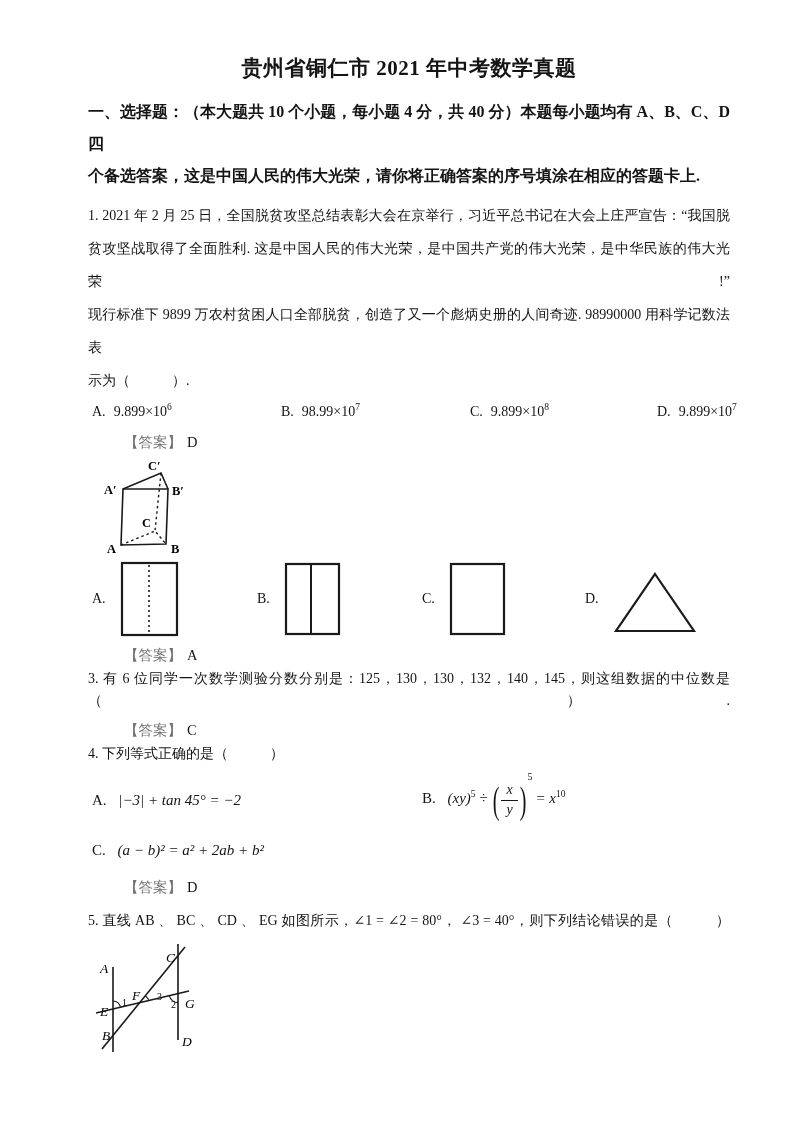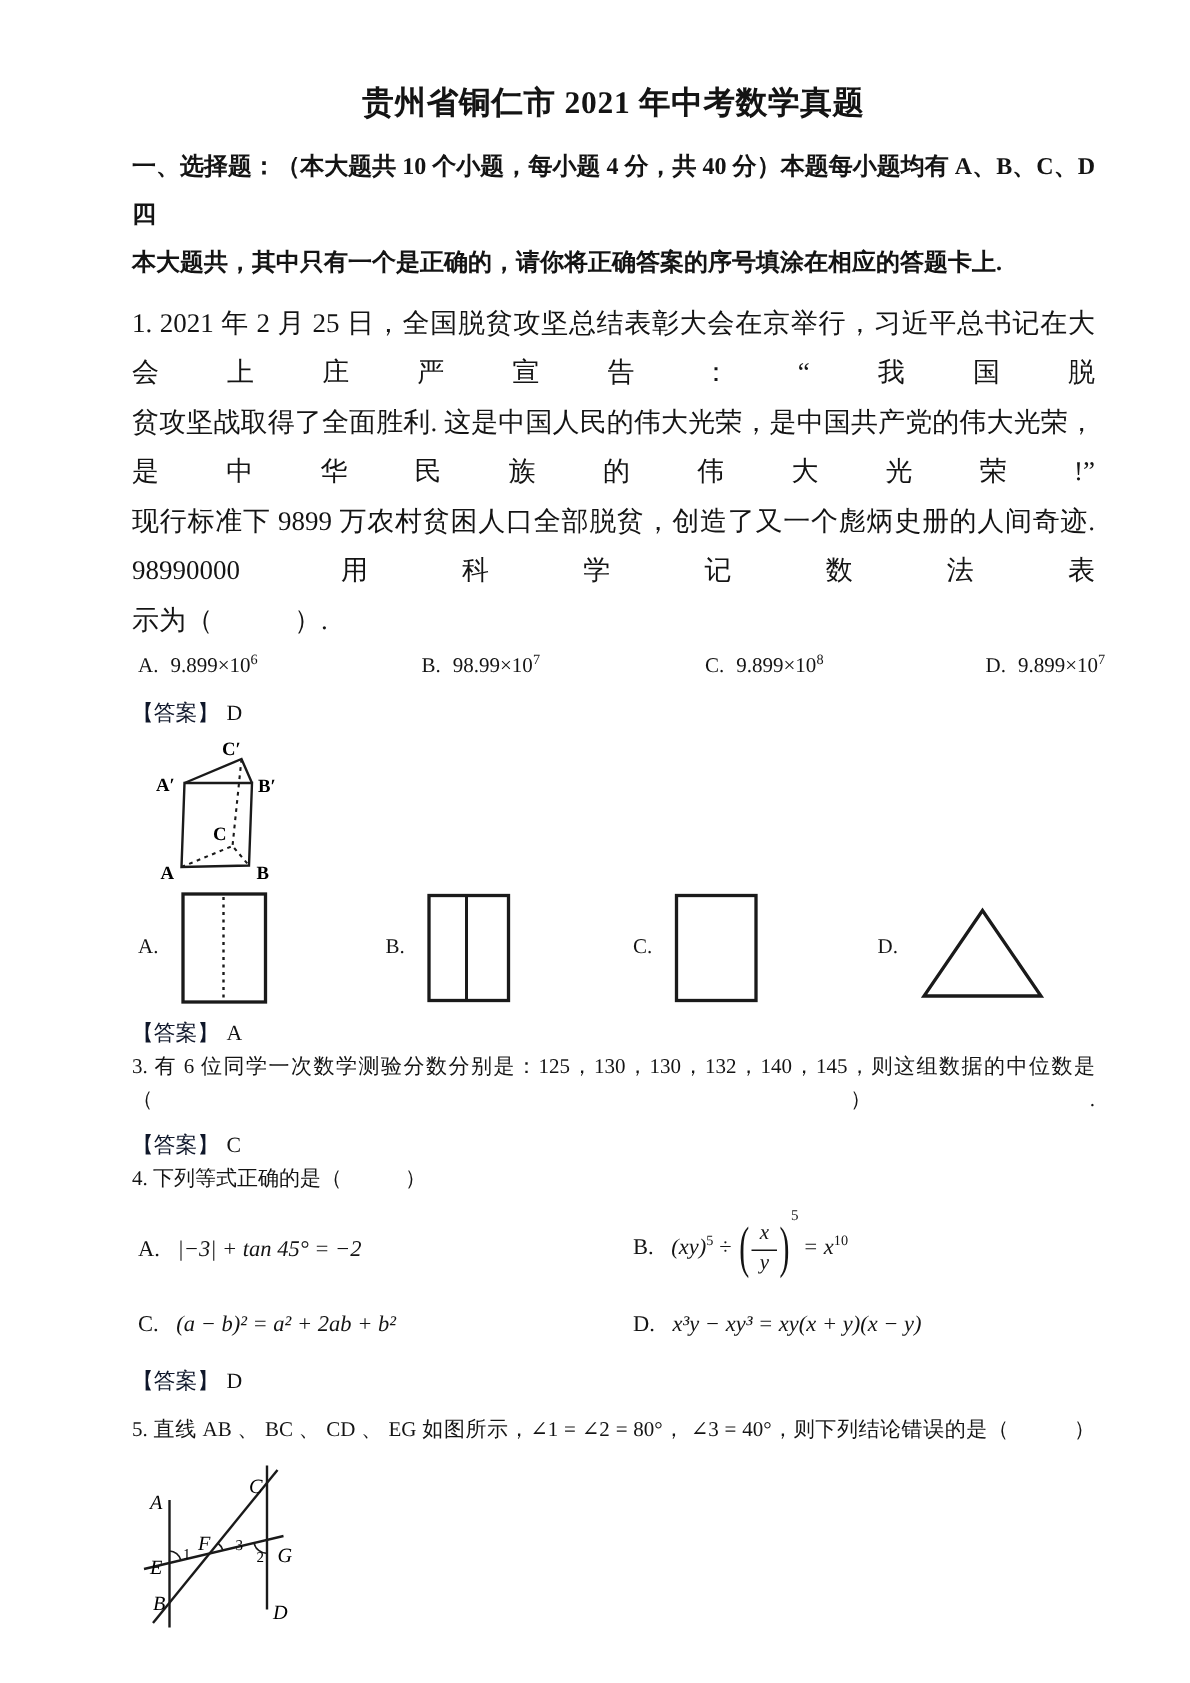--- a/index.html
+++ b/index.html
@@ -4,30 +4,30 @@
 <style>
   * { box-sizing: border-box; }
   body {
     margin: 0; width: 793px; height: 1122px; background: #ffffff; color: #141414;
     font-family: "Liberation Serif", "DejaVu Serif", serif; overflow: hidden;
   }
   .page { padding: 54px 63px 0 88px; }
   .title { font-size: 21px; font-weight: bold; text-align: center; margin: 0 0 14px 0; letter-spacing: .5px; }
   .hdr-line { font-weight: bold; font-size: 16px; line-height: 32px; }
   .jl { text-align: justify; text-align-last: justify; }
-  .para { font-size: 18px; }
+  .para { font-size: 14px; }
   .para > div { line-height: 33px; }
   .body-line { font-size: 14px; line-height: 22px; }
   .opt-row { display: grid; grid-template-columns: 165px 165px 163px 1fr; padding-left: 4px;
              font-size: 14px; height: 24px; align-items: center; gap: 24px; }
   .opt { white-space: nowrap; }
   .opt-label { margin-right: 8px; }
   sup { font-size: 9.5px; line-height: 0; }
   .answer-line { font-size: 14.5px; height: 22px; }
-  .ans-label { color: #0f172a; }
+  .ans-label { color: #737373; margin-left: 36px; }
   .ans-val { margin-left: 5px; color: #141414; }
   .shape-row { display: grid; grid-template-columns: 165px 165px 163px 1fr; padding-left: 4px;
                align-items: center; height: 80px; }
   .shape-opt { display: flex; align-items: center; gap: 14px; font-size: 14px; }
   .q4-row { display: grid; grid-template-columns: 330px 1fr; padding-left: 4px; align-items: center; font-size: 15px; }
   .math { font-style: italic; font-family: Liberation Serif, serif; }
   .mi { }
   .frac { display: inline-block; text-align: center; font-style: italic; vertical-align: middle;
           font-size: 14px; margin: 0 1px; }
   .fnum { display: block; border-bottom: 1px solid #141414; padding: 0 5px 1px; line-height: 1.15; }
@@ -44,21 +44,21 @@
 </style>
 </head>
 <body>
 
 <div class="page">
 
   <h1 class="title">贵州省铜仁市 2021 年中考数学真题</h1>
 
   <div>
     <div class="hdr-line jl">一、选择题：（本大题共 10 个小题，每小题 4 分，共 40 分）本题每小题均有 A、B、C、D 四</div>
-    <div class="hdr-line">本大题共，其中只有一个是正确的，请你将正确答案的序号填涂在相应的答题卡上.</div>
+    <div class="hdr-line">个备选答案，这是中国人民的伟大光荣，请你将正确答案的序号填涂在相应的答题卡上.</div>
   </div>
 
   <div class="para" style="margin-top:7px">
     <div class="jl">1. 2021 年 2 月 25 日，全国脱贫攻坚总结表彰大会在京举行，习近平总书记在大会上庄严宣告：“我国脱</div>
     <div class="jl">贫攻坚战取得了全面胜利. 这是中国人民的伟大光荣，是中国共产党的伟大光荣，是中华民族的伟大光荣!”</div>
     <div class="jl">现行标准下 9899 万农村贫困人口全部脱贫，创造了又一个彪炳史册的人间奇迹. 98990000 用科学记数法表</div>
     <div>示为（　　　）.</div>
   </div>
   <div class="opt-row" style="margin-top:3px">
     <span class="opt"><span class="opt-label">A.</span><span>9.899×10</span><sup>6</sup></span>
@@ -134,24 +134,20 @@
     <span>
       <span class="opt-label">B.</span>
       <span class="math">(xy)</span><sup>5</sup><span class="divop">÷</span><span class="bigp">(</span><span class="frac"><span class="fnum">x</span><span class="fden">y</span></span><span class="bigp">)</span><sup class="hisup">5</sup><span class="math" style="margin-left:3px">= x</span><sup>10</sup>
     </span>
   </div>
   <div class="q4-row" style="margin-top:6px; height:30px">
     <span>
       <span class="opt-label">C.</span>
       <span class="math">(a − b)² = a² + 2ab + b²</span>
     </span>
-    <span>
-      <span class="opt-label">D.</span>
-      <span class="math">x³y − xy³ = xy(x + y)(x − y)</span>
-    </span>
   </div>
   <div class="answer-line" style="margin-top:13px">
     <span class="ans-label">【答案】</span><span class="ans-val">D</span>
   </div>
 
   <div class="body-line jl" style="margin-top:10px">
     <span>5. 直线 </span><span class="mi">AB</span><span> 、 </span><span class="mi">BC</span><span> 、 </span><span class="mi">CD</span><span> 、 </span><span class="mi">EG</span><span> 如图所示，∠1 = ∠2 = 80°， ∠3 = 40°，则下列结论错误的是（　　　）</span>
   </div>
 
   <svg width="235" height="142" viewBox="0 0 235 142" style="margin-top:10px">

